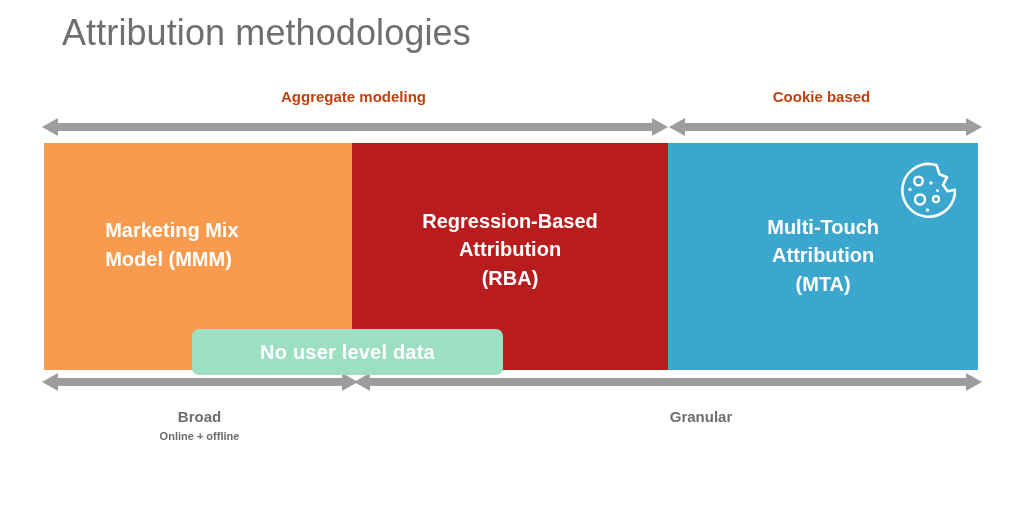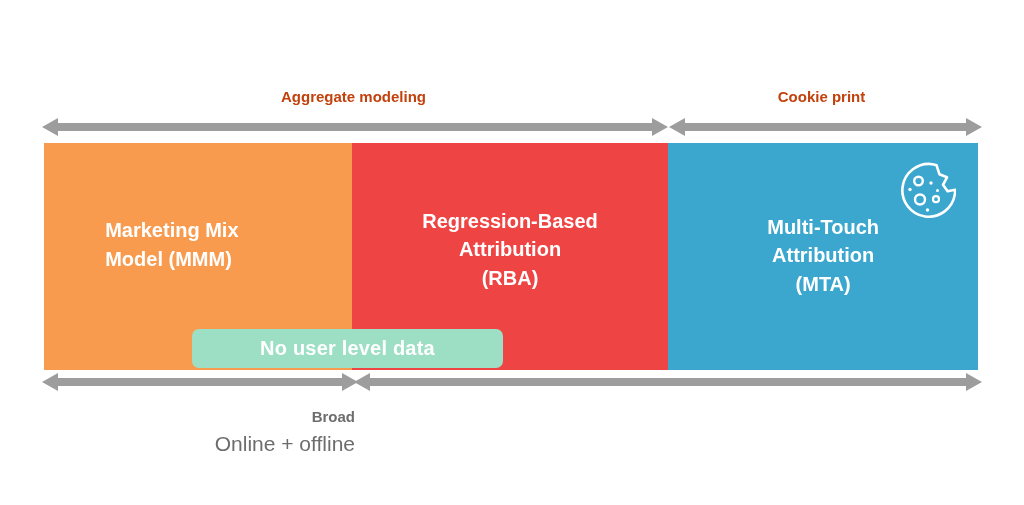--- a/index.html
+++ b/index.html
@@ -66,21 +66,21 @@
   }
   .seg {
     position: relative;
     height: 100%;
     display: flex;
     align-items: center;
     justify-content: center;
     box-sizing: border-box;
   }
   #seg-mmm { width: 311px; background: #f89b4f; }
-  #seg-rba { width: 320px; background: #ef4444; }
+  #seg-rba { width: 320px; background: #b91c1c; }
   #seg-mta { width: 313px; background: #3ba7ce; }
 
   .seg-text {
     color: #ffffff;
     font-size: 20px;
     font-weight: bold;
     line-height: 1.42;
     text-align: center;
     white-space: pre-line;
     position: relative;
@@ -103,21 +103,21 @@
     height: 58px;
     z-index: 3;
   }
 
   
   #pill-no-user-data {
     position: absolute;
     left: 192px;
     top: 329px;
     width: 311px;
-    height: 39px;
+    height: 46px;
     background: #9ddfc4;
     border-radius: 7px;
     display: flex;
     align-items: center;
     justify-content: center;
     z-index: 4;
   }
   #pill-no-user-data .pill-text {
     color: #ffffff;
     font-size: 20px;
@@ -129,39 +129,38 @@
   
   .bottom-caption {
     position: absolute;
     text-align: center;
     color: #6d6d6d;
   }
   .caption-head {
     font-size: 15px;
     font-weight: bold;
     line-height: 1.45;
-    text-align: right;
   }
   .caption-line {
-    font-size: 21px;
-    font-weight: 400;
+    font-size: 11px;
+    font-weight: 700;
     line-height: 1.5;
-    text-align: right;
   }
   #caption-left  { left: 44px;  width: 311px; top: 406px; }
   #caption-right { left: 578px; width: 246px; top: 406px; }
 </style>
 </head>
 <body>
 
 <div class="stage">
 
+  <div id="page-title">Attribution methodologies</div>
 
   <div class="top-label" id="label-aggregate">Aggregate modeling</div>
-  <div class="top-label" id="label-cookie">Cookie print</div>
+  <div class="top-label" id="label-cookie">Cookie based</div>
 
   <div class="arrow-row" id="top-arrows">
     <svg width="952" height="20" viewBox="0 0 952 20">
 
       <path d="M 6 10 L 22 1 L 22 6 L 616 6 L 616 1 L 632 10 L 616 19 L 616 14 L 22 14 L 22 19 Z" fill="#9d9d9d"></path>
 
       <path d="M 633 10 L 649 1 L 649 6 L 930 6 L 930 1 L 946 10 L 930 19 L 930 14 L 649 14 L 649 19 Z" fill="#9d9d9d"></path>
     </svg>
   </div>
 
@@ -214,15 +213,16 @@
       <path d="M 318 10 L 334 1 L 334 6 L 930 6 L 930 1 L 946 10 L 930 19 L 930 14 L 334 14 L 334 19 Z" fill="#9d9d9d"></path>
     </svg>
   </div>
 
   <div class="bottom-caption" id="caption-left">
     <div class="caption-head">Broad</div>
     <div class="caption-line">Online + offline</div>
   </div>
 
   <div class="bottom-caption" id="caption-right">
+    <div class="caption-head">Granular</div>
   </div>
 
 </div>
 
 </body></html>

